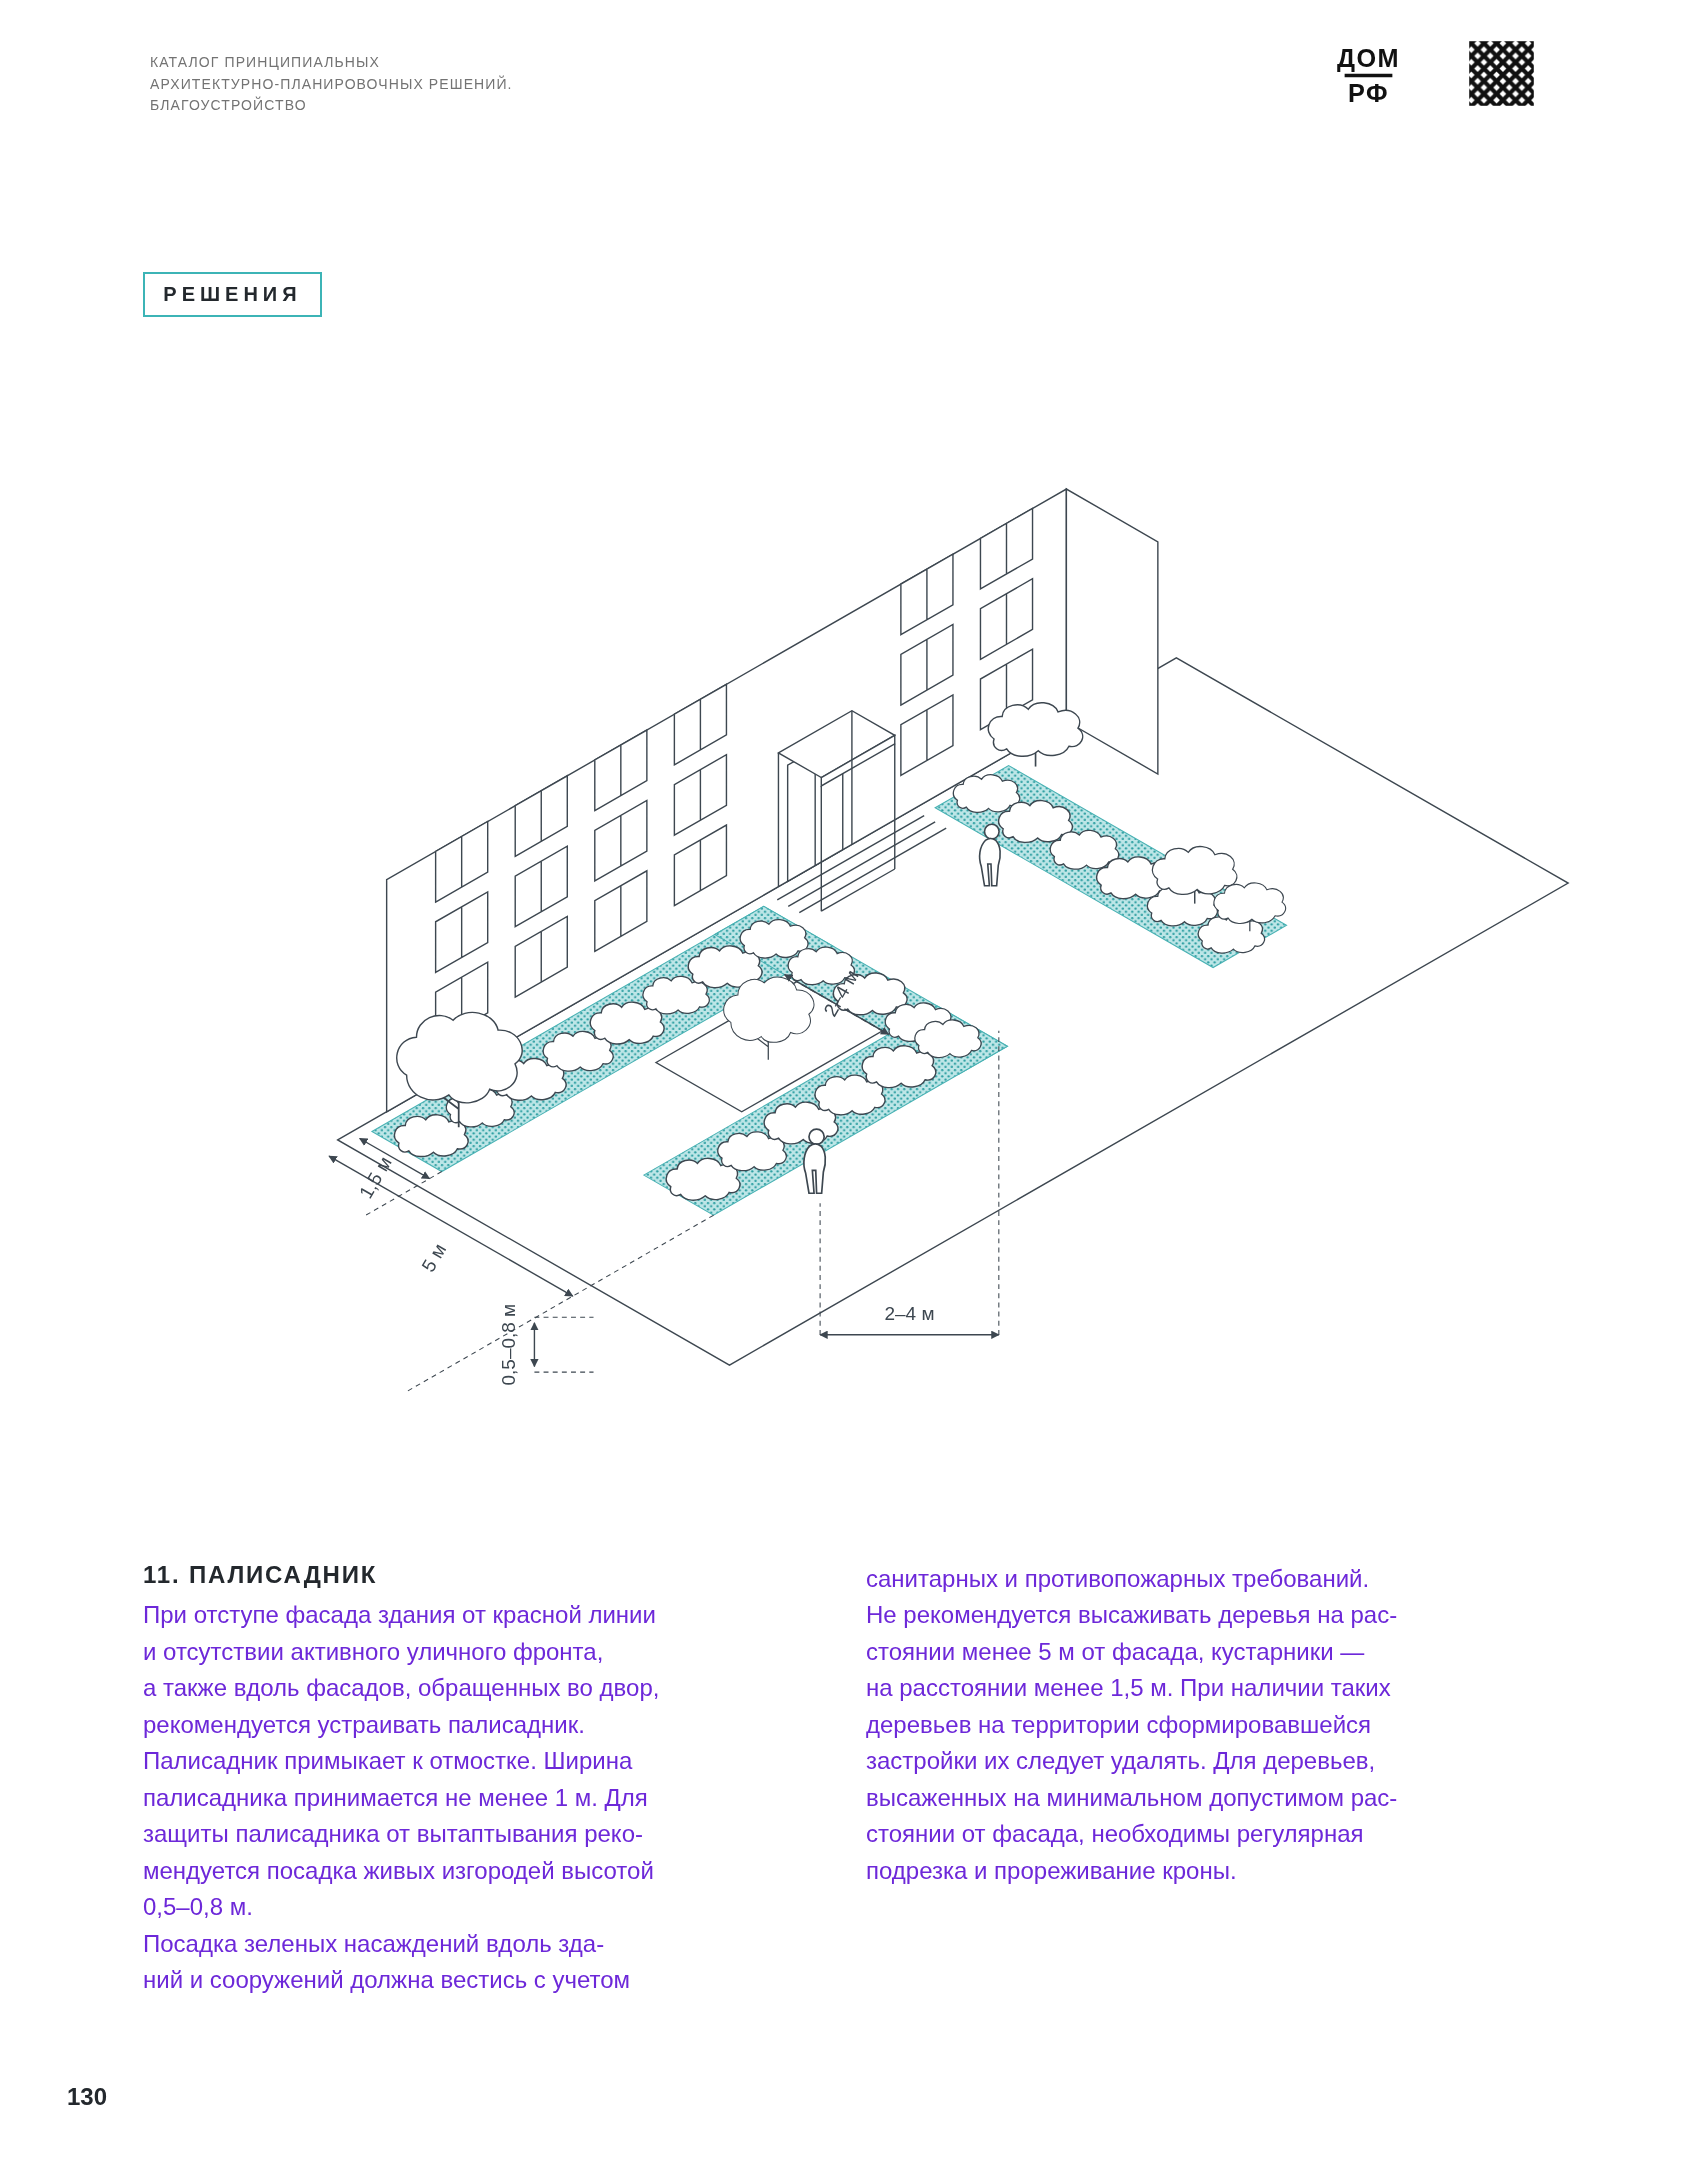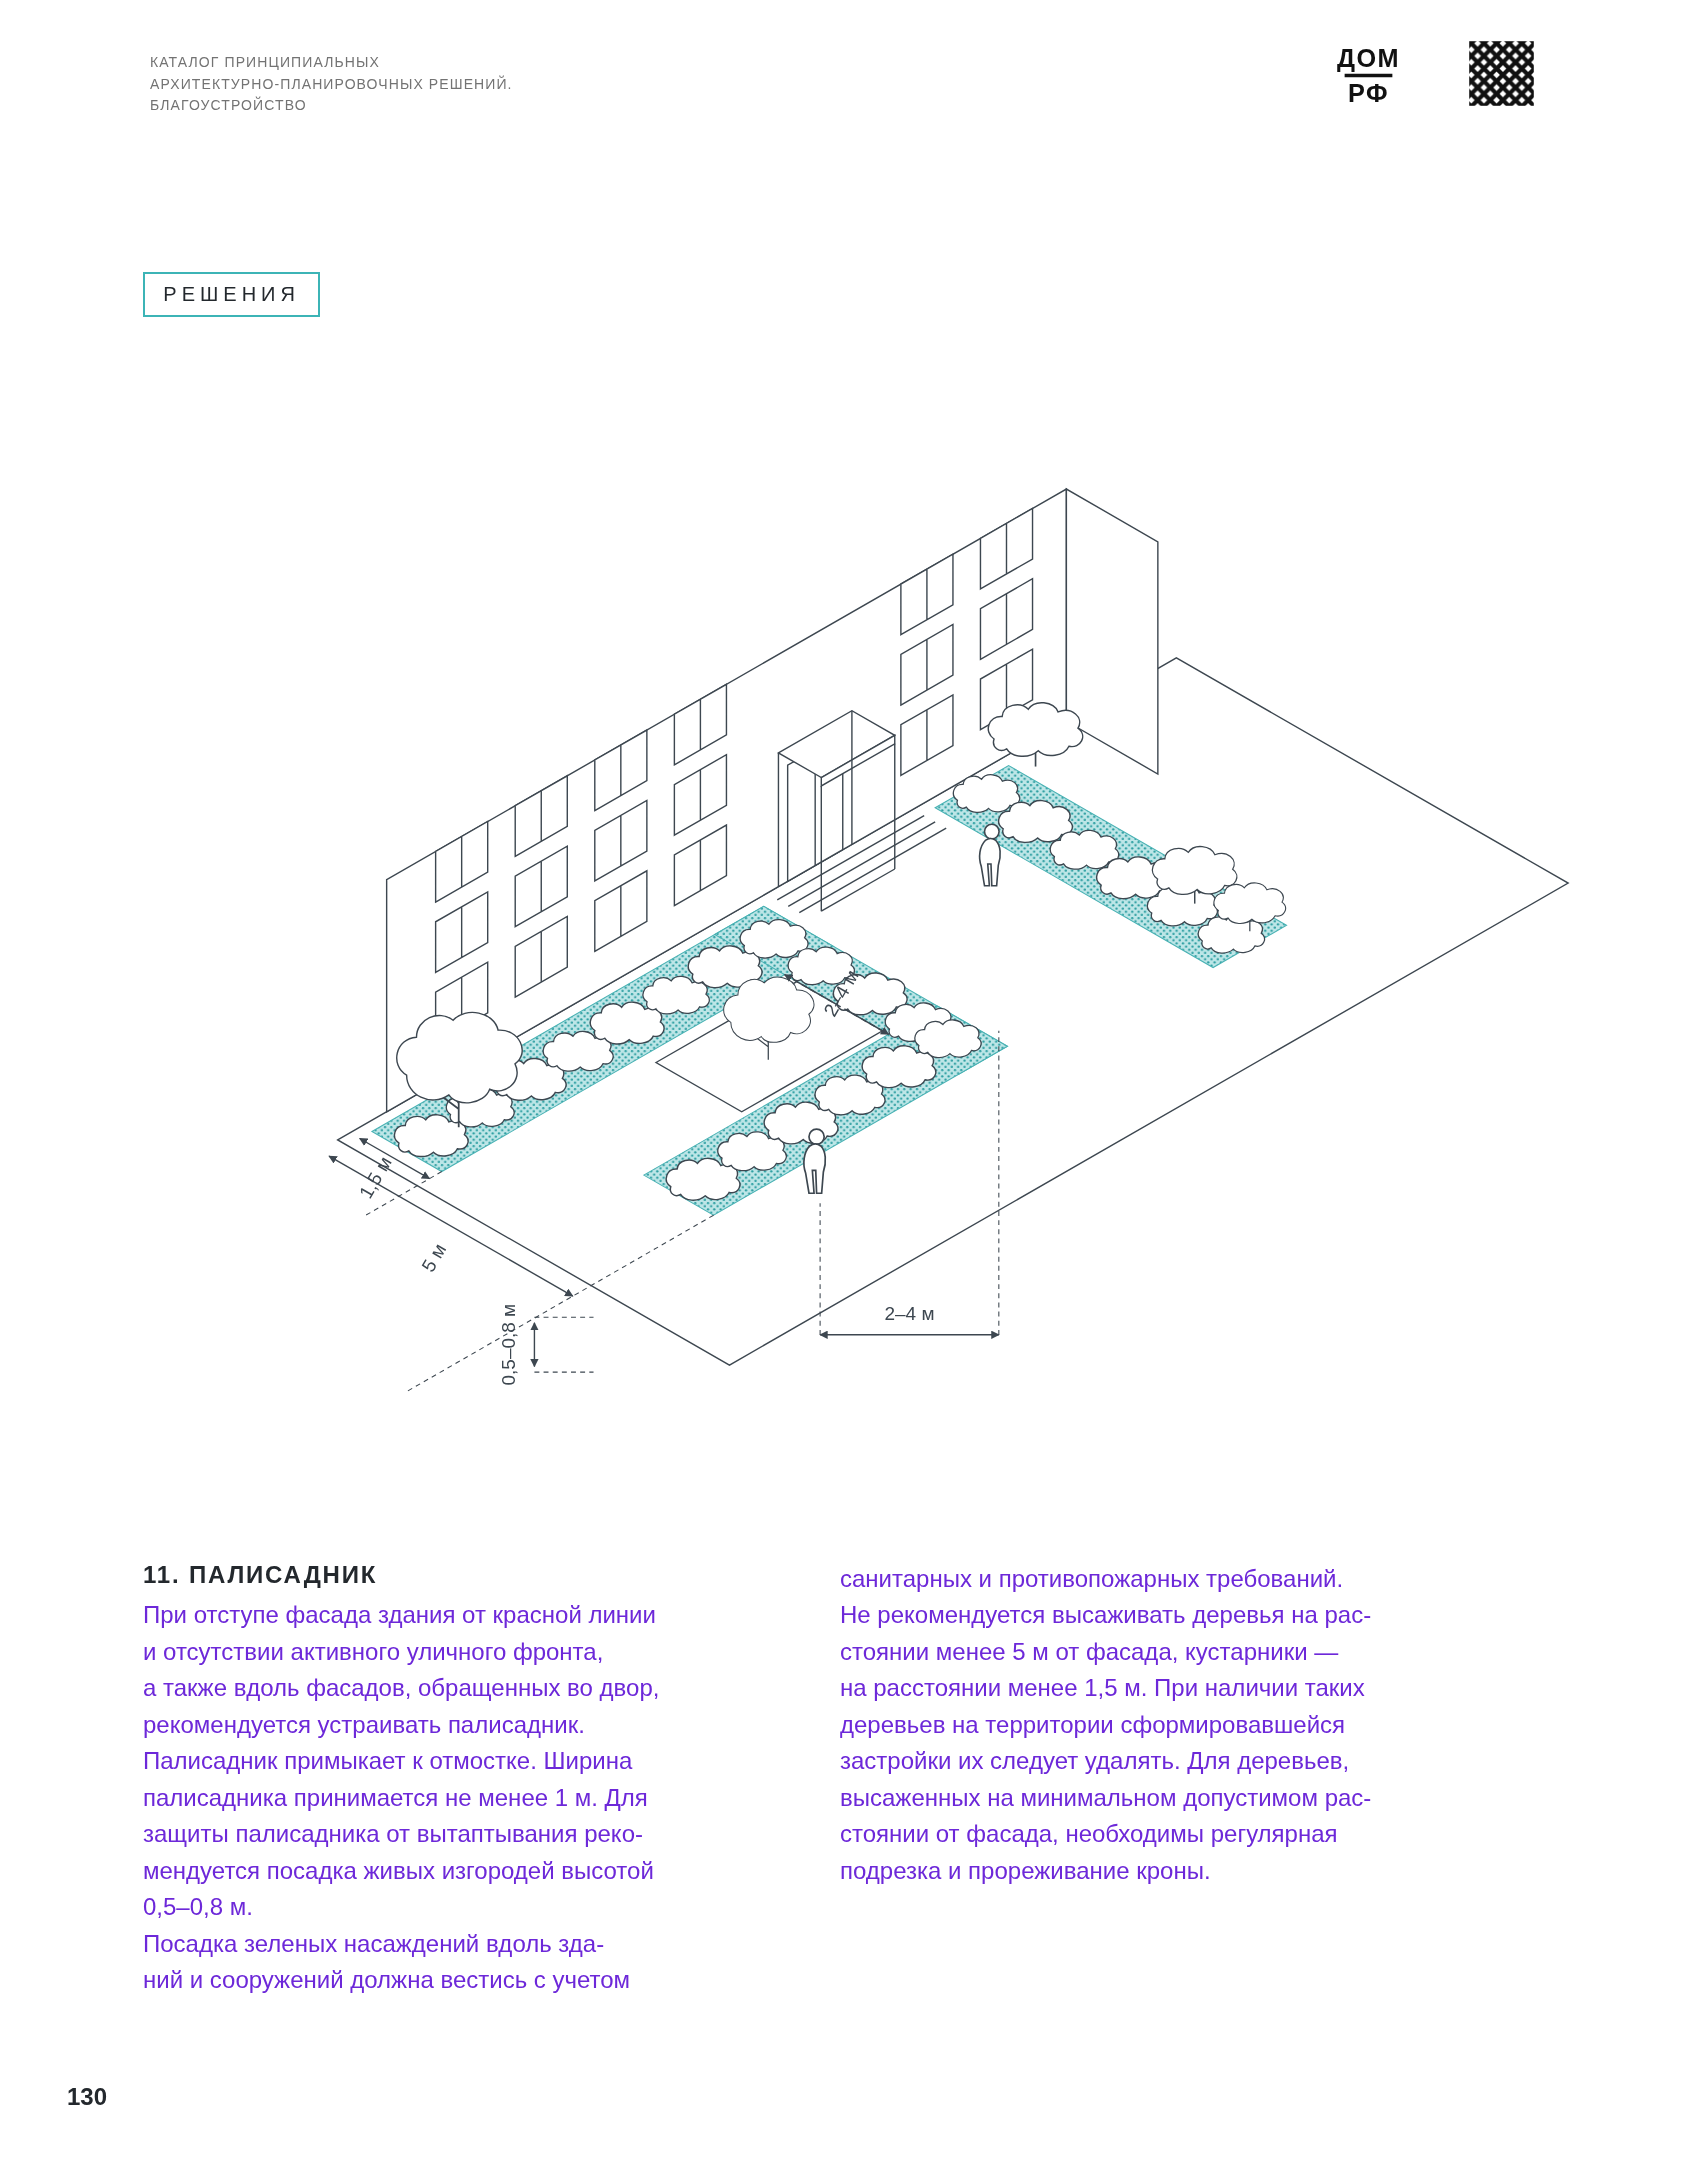--- a/index.html
+++ b/index.html
@@ -7,25 +7,25 @@
     width:1704px;height:2161px;position:relative;background:#ffffff;
     font-family:"Liberation Sans", sans-serif;color:#2e3237;overflow:hidden;
   }
   .abs{position:absolute;}
   .header-title{
     left:150px;top:52px;font-size:14px;line-height:1.55;letter-spacing:1.1px;
     color:#737373;white-space:pre-line;font-weight:500;
   }
   .badge{
     left:143px;top:272px;display:inline-block;border:2.1px solid #3cb4b6;
-    padding:9.1px 18.3px;font-size:20px;font-weight:400;letter-spacing:5px;color:#23282d;
+    padding:9.1px 18.3px;font-size:20px;font-weight:700;letter-spacing:5px;color:#23282d;
     background:#fff;
   }
   .section{
-    left:143px;top:1561px;width:1450px;display:flex;gap:25px;
+    left:143px;top:1561px;width:1450px;display:flex;gap:51px;
   }
   .col-left{width:672px;}
   .col-right{width:711px;}
   .section h2{
     margin:0 0 8.4px 0;font-size:24px;font-weight:700;letter-spacing:1.8px;color:#23282d;
   }
   .section p{
     margin:0;font-size:24px;line-height:1.52;white-space:pre-line;color:#6d28d9;
   }
   .page-num{left:67px;top:2083px;font-size:24px;font-weight:700;color:#23282d;}

